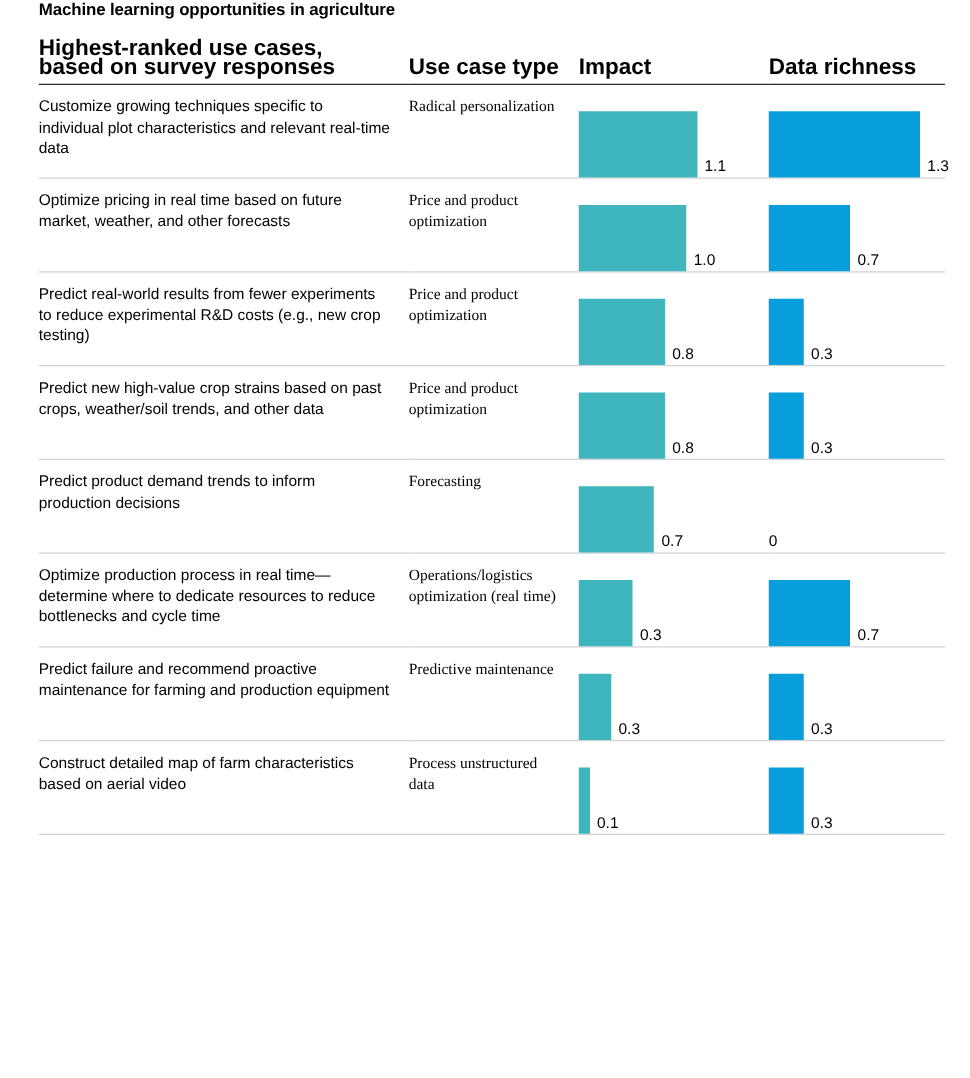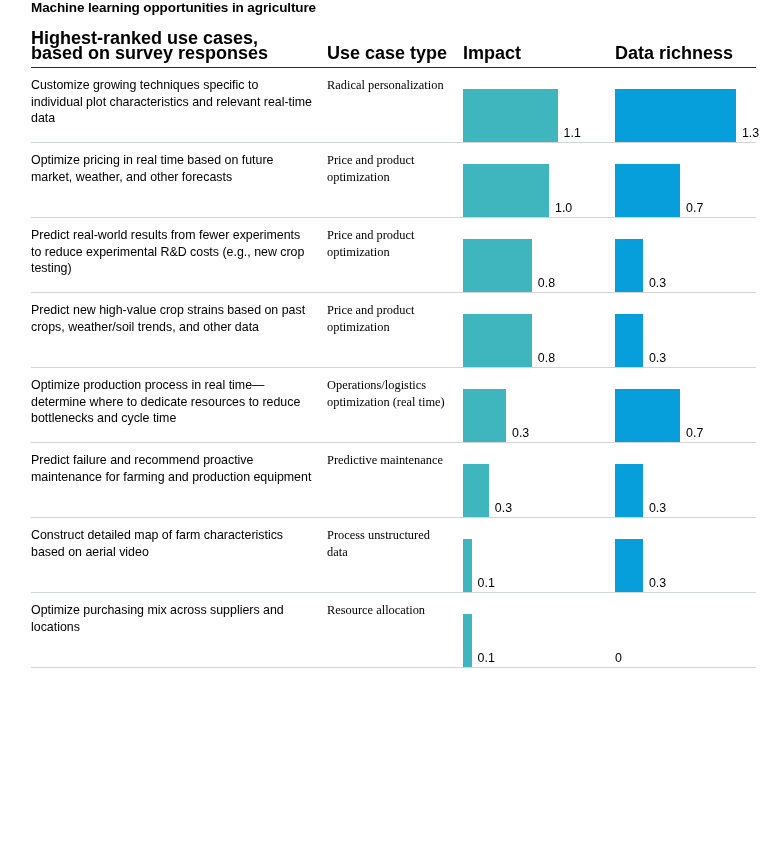--- a/index.html
+++ b/index.html
@@ -175,20 +175,36 @@
             </div>
           </td>
           <td class="barcell">
             <div class="bar-wrap">
               <div class="bar rich" style="width: 27.9px;"></div>
               <span class="bar-value">0.3</span>
             </div>
           </td>
         </tr>
         <tr>
+          <td class="usecase">Predict product demand trends to inform production decisions</td>
+          <td class="type">Forecasting</td>
+          <td class="barcell">
+            <div class="bar-wrap">
+              <div class="bar impact" style="width: 60.2px;"></div>
+              <span class="bar-value">0.7</span>
+            </div>
+          </td>
+          <td class="barcell">
+            <div class="bar-wrap">
+              <div class="bar rich zero-bar" style="width: 0px;"></div>
+              <span class="bar-value zero">0</span>
+            </div>
+          </td>
+        </tr>
+        <tr>
           <td class="usecase">Optimize production process in real time—determine where to dedicate resources to reduce bottlenecks and cycle time</td>
           <td class="type">Operations/logistics optimization (real time)</td>
           <td class="barcell">
             <div class="bar-wrap">
               <div class="bar impact" style="width: 43px;"></div>
               <span class="bar-value">0.3</span>
             </div>
           </td>
           <td class="barcell">
             <div class="bar-wrap">
@@ -222,32 +238,16 @@
               <span class="bar-value">0.1</span>
             </div>
           </td>
           <td class="barcell">
             <div class="bar-wrap">
               <div class="bar rich" style="width: 27.9px;"></div>
               <span class="bar-value">0.3</span>
             </div>
           </td>
         </tr>
-        <tr>
-          <td class="usecase">Optimize purchasing mix across suppliers and locations</td>
-          <td class="type">Resource allocation</td>
-          <td class="barcell">
-            <div class="bar-wrap">
-              <div class="bar impact" style="width: 8.6px;"></div>
-              <span class="bar-value">0.1</span>
-            </div>
-          </td>
-          <td class="barcell">
-            <div class="bar-wrap">
-              <div class="bar rich zero-bar" style="width: 0px;"></div>
-              <span class="bar-value zero">0</span>
-            </div>
-          </td>
-        </tr>
       </tbody>
   </table>
 
 </div>
 
 </body></html>

